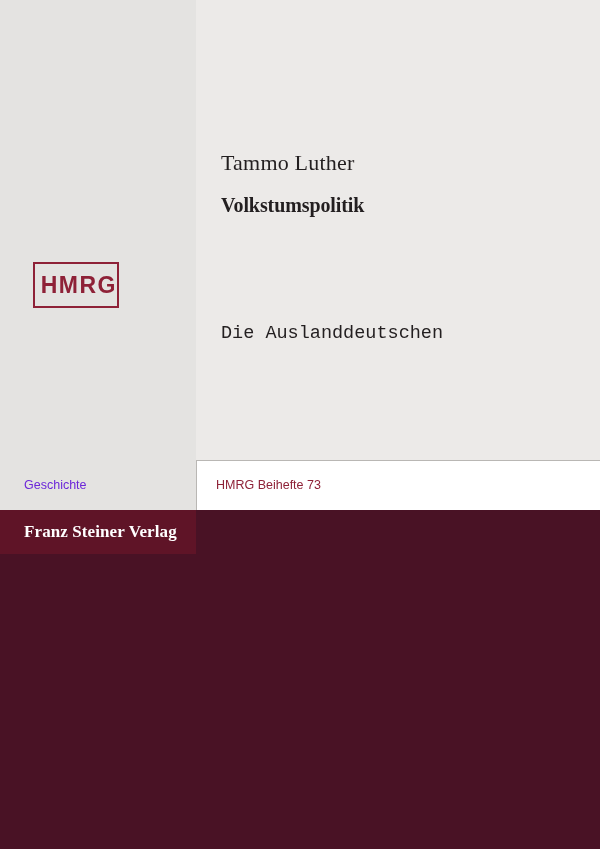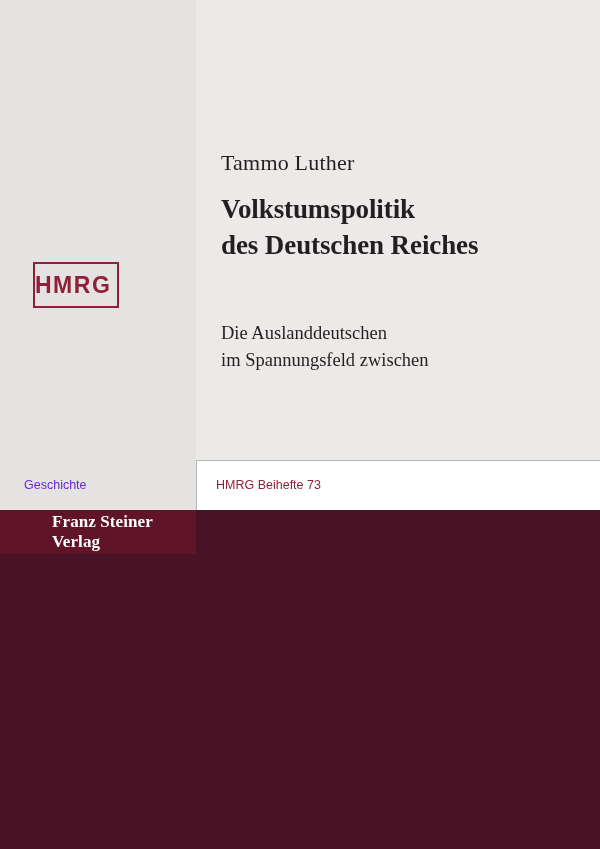--- a/index.html
+++ b/index.html
@@ -46,21 +46,21 @@
   .hmrg-box {
     position: absolute;
     left: 33px;
     top: 262px;
     width: 86px;
     height: 46px;
     border: 2px solid #8e2137;
     box-sizing: border-box;
     display: flex;
     align-items: center;
-    justify-content: flex-start;
+    justify-content: flex-end;
   }
   .hmrg-text {
     color: #8e2137;
     font-family: "Liberation Sans", sans-serif;
     font-weight: bold;
     font-size: 23px;
     letter-spacing: 1.5px;
   }
 
   
@@ -71,21 +71,21 @@
     font-size: 22px;
     color: #231f20;
     letter-spacing: 0.2px;
   }
 
   .title {
     position: absolute;
     left: 221px;
     top: 192px;
     width: 360px;
-    font-size: 27px;
+    font-size: 20px;
     font-weight: bold;
     color: #231f20;
     line-height: 1.33;
     letter-spacing: -0.1px;
   }
   .title .line {
     display: block;
     white-space: nowrap;
   }
 
@@ -94,20 +94,21 @@
     left: 221px;
     top: 320px;
     width: 370px;
     font-size: 18.5px;
     color: #231f20;
     line-height: 1.47;
   }
   .subtitle .line {
     display: block;
     white-space: nowrap;
+    font-family: Liberation Mono, monospace;
   }
 
   
   .footer-strip {
     position: absolute;
     left: 0;
     top: 460px;
     width: 600px;
     height: 50px;
     background: #ffffff;
@@ -165,21 +166,20 @@
     display: flex;
     align-items: center;
   }
   .publisher-name {
     color: #ffffff;
     font-family: "Liberation Serif", serif;
     font-weight: bold;
     font-size: 17px;
     padding-left: 24px;
     letter-spacing: 0.1px;
-    margin-left: 28px;
   }
 
   
   .bottom-field {
     position: absolute;
     left: 0;
     top: 554px;
     width: 600px;
     height: 295px;
     background: #491225;
@@ -202,26 +202,24 @@
   <div class="main-field"></div>
 
   <div class="hmrg-box">
     <span class="hmrg-text">HMRG</span>
   </div>
 
   <div class="author">Tammo Luther</div>
 
   <div class="title">
     <span class="line">Volkstumspolitik</span>
-    <span class="line">des Deutschen Reiches</span>
   </div>
 
   <div class="subtitle">
     <span class="line">Die Auslanddeutschen</span>
-    <span class="line">im Spannungsfeld zwischen</span>
   </div>
 
   <div class="footer-strip"></div>
   <div class="footer-strip-left"></div>
   <div class="divider-top"></div>
   <div class="divider-vert"></div>
 
   <div class="series-label">Geschichte</div>
   <div class="series-number">HMRG Beihefte 73</div>
 

